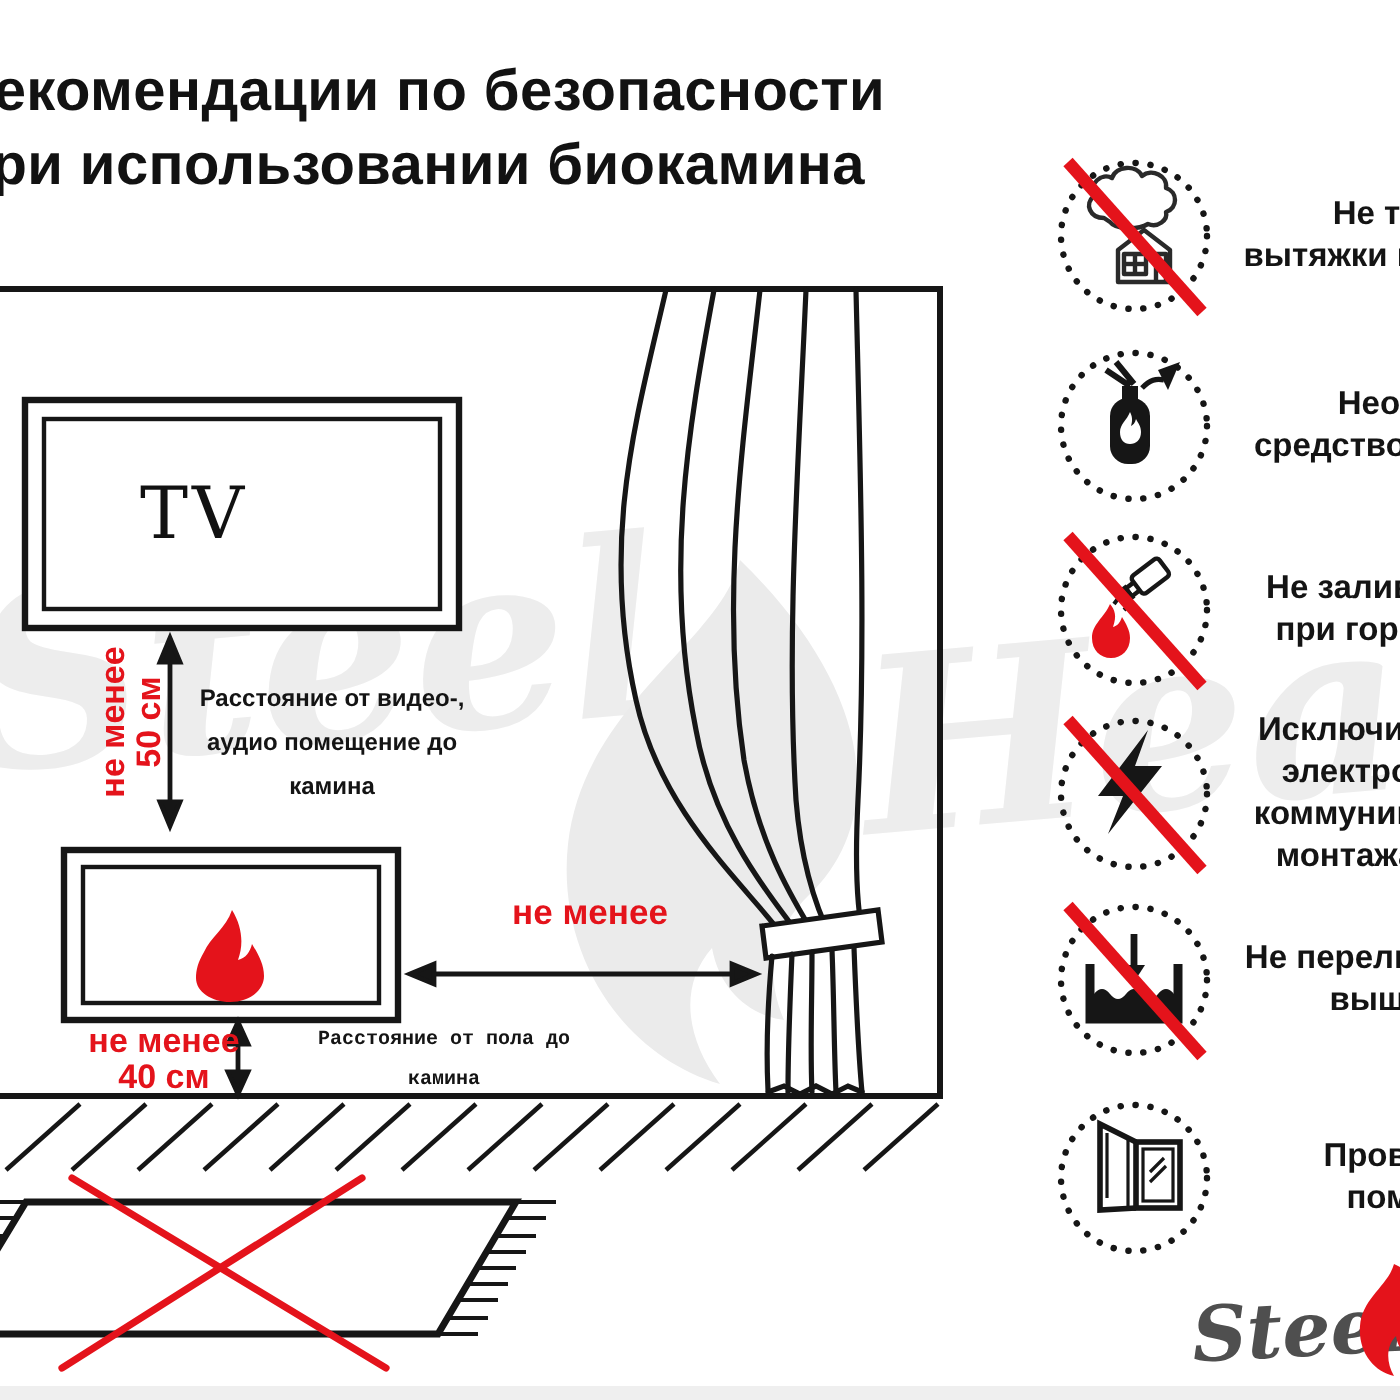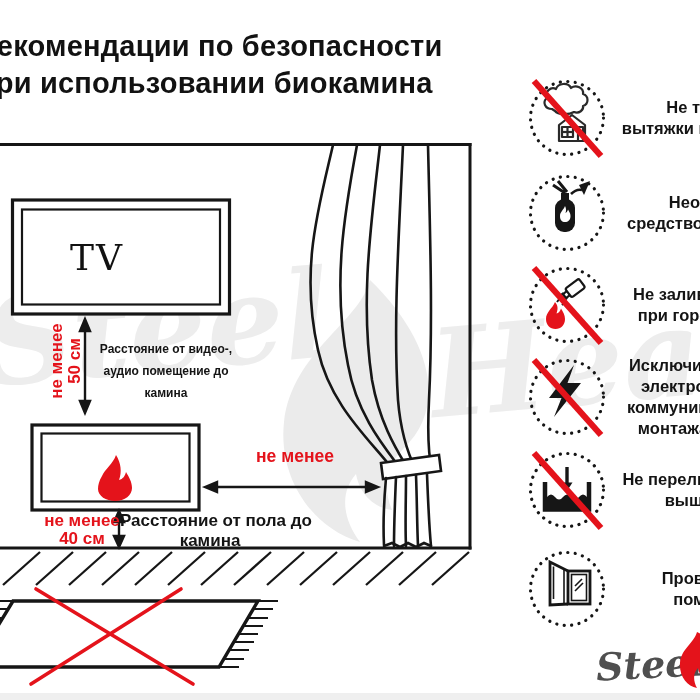--- a/index.html
+++ b/index.html
@@ -18,21 +18,21 @@
   .diagram{position:absolute;left:0;top:0;z-index:1;}
   .tv-label{position:absolute;left:70px;top:237px;width:100px;z-index:2;
             font-family:"DejaVu Serif",serif;font-size:36px;color:#111;letter-spacing:2px;}
   .lab{position:absolute;z-index:2;font-weight:700;text-align:center;white-space:nowrap;}
   .red{color:#e4131b;}
   .blk{color:#141414;}
   .d50{left:18px;top:343px;width:96px;font-size:17px;line-height:18px;transform:rotate(-90deg);}
   .d50desc{left:76px;top:338px;width:180px;font-size:12px;line-height:22px;}
   .d100{left:215px;top:447px;width:160px;font-size:17.5px;line-height:19px;}
   .d20{left:36px;top:512px;width:92px;font-size:17px;line-height:17.5px;}
-  .dfloor{left:120px;top:511px;width:180px;font-size:17px;line-height:20px;}
+  .dfloor{left:132px;top:511px;width:180px;font-size:10px;line-height:20px;font-family:Liberation Mono, monospace;}
   
   .rule-icon{position:absolute;left:522px;width:90px;height:90px;z-index:2;}
   .rule-text{position:absolute;left:560px;width:320px;z-index:2;text-align:center;
              font-size:16.5px;line-height:21px;font-weight:700;color:#141414;white-space:nowrap;}
   
   .logo-text{position:absolute;left:596px;top:642px;z-index:3;font-family:"DejaVu Serif",serif;
              font-style:italic;font-weight:700;font-size:38px;color:#4f4f4f;transform:rotate(-3deg);}
   .logo-flame{position:absolute;left:676px;top:632px;z-index:3;}
   .bottom-strip{position:absolute;left:0;bottom:0;width:700px;height:7px;background:#efefef;z-index:4;}
 </style>

